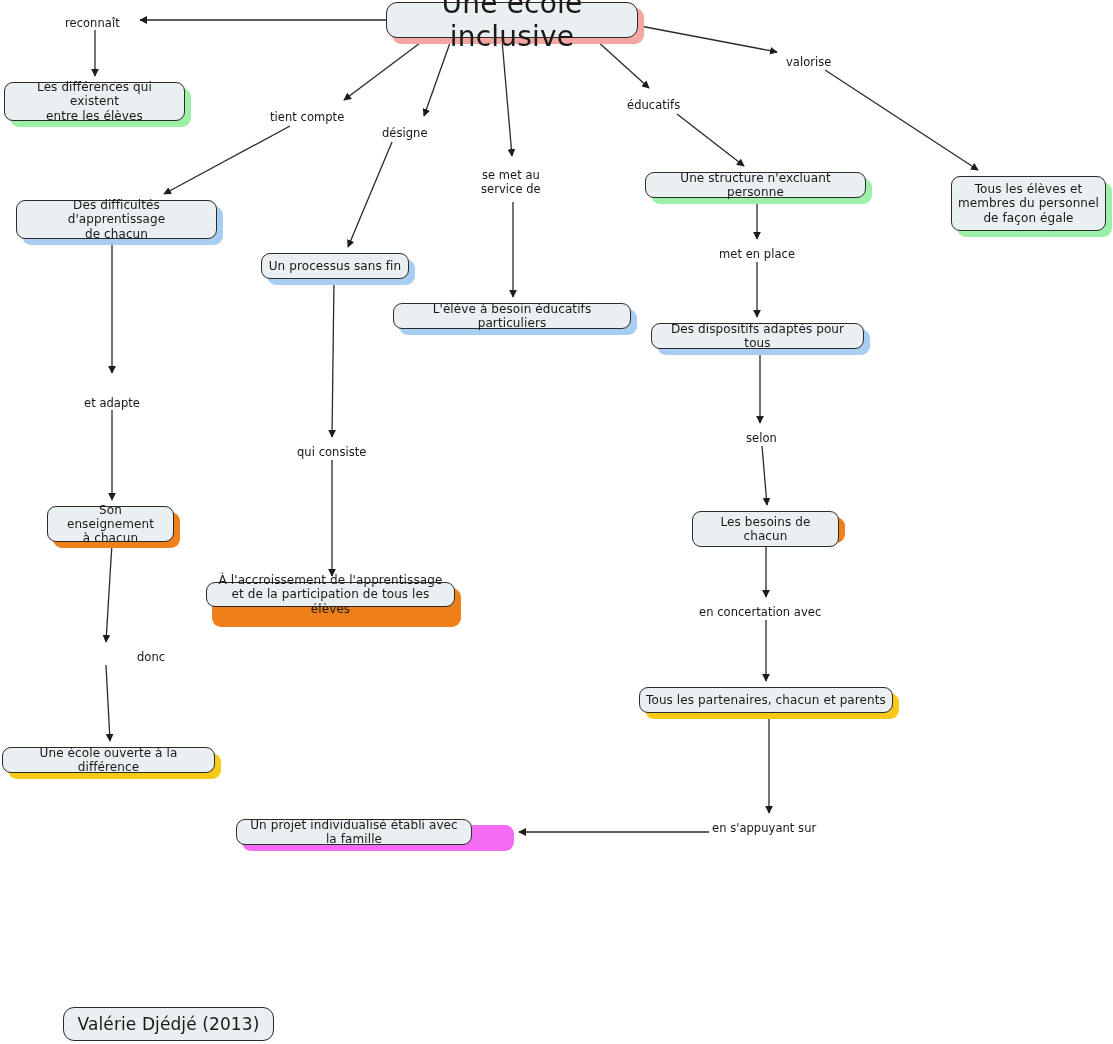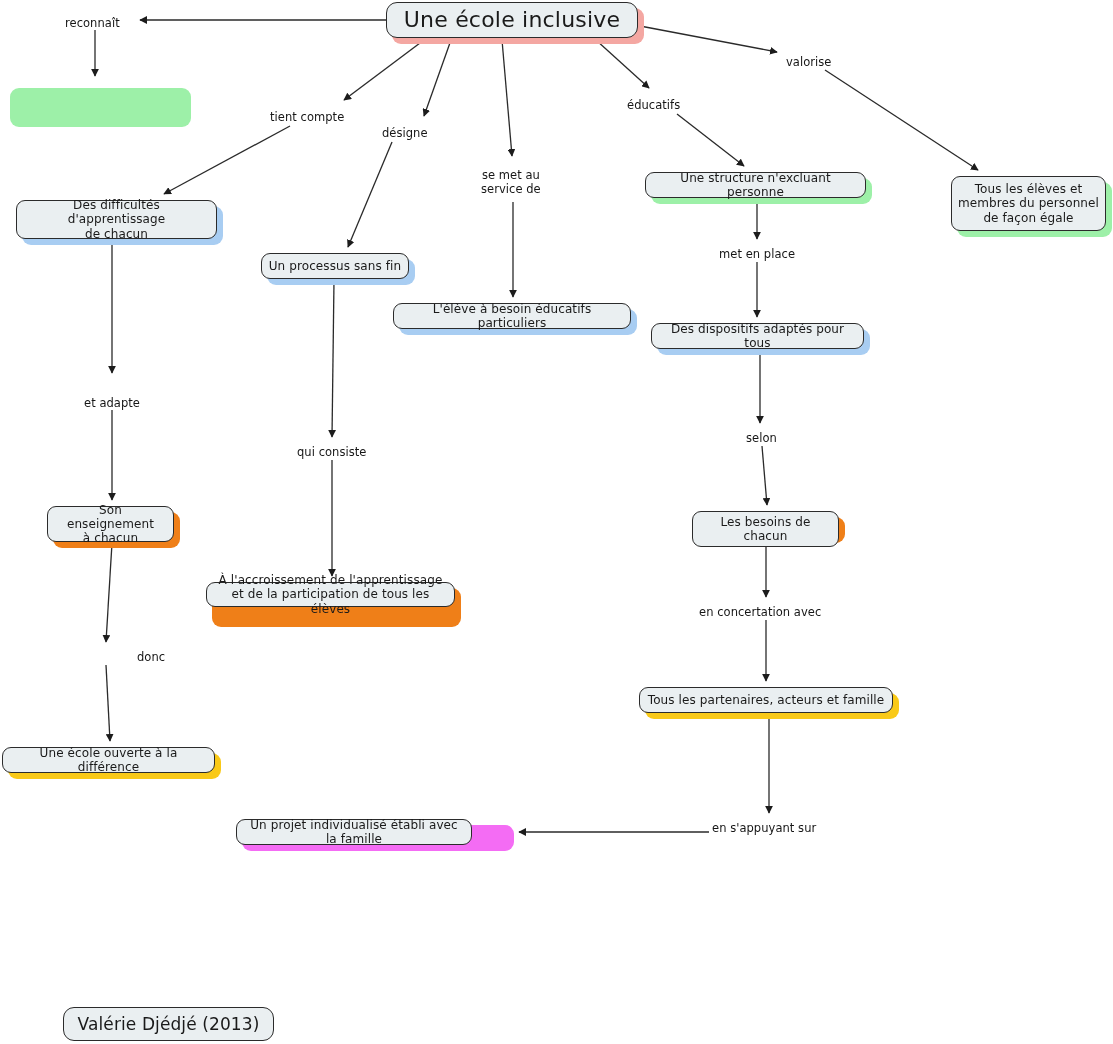--- a/index.html
+++ b/index.html
@@ -43,21 +43,21 @@
     letter-spacing: 0.1px;
     padding: 2px 6px;
     z-index: 3;
   }
   .shadow {
     position: absolute;
     border-radius: 9px;
     z-index: 2;
   }
   .node.root {
-    font-size: 22px;
+    font-size: 28px;
     border-radius: 11px;
     border-width: 1px;
     padding: 2px 12px;
     letter-spacing: 0.2px;
   }
   .node.footer {
     font-size: 17px;
     border-radius: 11px;
   }
   .link-label {
@@ -136,20 +136,22 @@
   <div class="shadow" style="left:657px;  top:329px; width:213px; height:26px; background:#a8cdf2;"></div>
   <div class="shadow" style="left:53px;  top:512px; width:127px; height:36px; background:#ef7f18;"></div>
   <div class="shadow" style="left:212px; top:588px; width:249px; height:39px; background:#ef7f18;"></div>
   <div class="shadow" style="left:698px;  top:517px; width:147px; height:26px; background:#ef7f18;"></div>
   <div class="shadow" style="left:645px;  top:693px; width:254px; height:26px; background:#f9c918;"></div>
   <div class="shadow" style="left:8px;    top:753px; width:213px; height:26px; background:#f9c918;"></div>
   <div class="shadow" style="left:242px;  top:825px; width:272px; height:26px; background:#f46cf4;"></div>
 
   <div class="node root" style="left:386px; top:2px; width:252px; height:36px;">Une école inclusive</div>
 
+  <div class="node" style="left:4px; top:82px; width:181px; height:39px;">Les différences qui existent
+entre les élèves</div>
 
   <div class="node" style="left:16px; top:200px; width:201px; height:39px;">Des difficultés d'apprentissage
 de chacun</div>
 
   <div class="node" style="left:261px; top:253px; width:148px; height:26px;">Un processus sans fin</div>
 
   <div class="node" style="left:393px; top:303px; width:238px; height:26px;">L'élève à besoin éducatifs particuliers</div>
 
   <div class="node" style="left:645px; top:172px; width:221px; height:26px;">Une structure n'excluant personne</div>
 
@@ -160,21 +162,21 @@
   <div class="node" style="left:651px; top:323px; width:213px; height:26px;">Des dispositifs adaptés pour tous</div>
 
   <div class="node" style="left:47px; top:506px; width:127px; height:36px;">Son enseignement
 à chacun</div>
 
   <div class="node" style="left:206px; top:582px; width:249px; height:25px;">À l'accroissement de l'apprentissage
 et de la participation de tous les élèves</div>
 
   <div class="node" style="left:692px; top:511px; width:147px; height:36px;">Les besoins de chacun</div>
 
-  <div class="node" style="left:639px; top:687px; width:254px; height:26px;">Tous les partenaires, acteurs et famille</div>
+  <div class="node" style="left:639px; top:687px; width:254px; height:26px;">Tous les partenaires, chacun et parents</div>
 
   <div class="node" style="left:2px; top:747px; width:213px; height:26px;">Une école ouverte à la différence</div>
 
   <div class="node" style="left:236px; top:819px; width:236px; height:26px;">Un projet individualisé établi avec la famille</div>
 
   <div class="node footer" style="left:63px; top:1007px; width:211px; height:34px;">Valérie Djédjé (2013)</div>
 
   <div class="link-label" style="left:65px;  top:16px;">reconnaît</div>
   <div class="link-label" style="left:270px; top:110px;">tient compte</div>
   <div class="link-label" style="left:382px; top:126px;">désigne</div>

